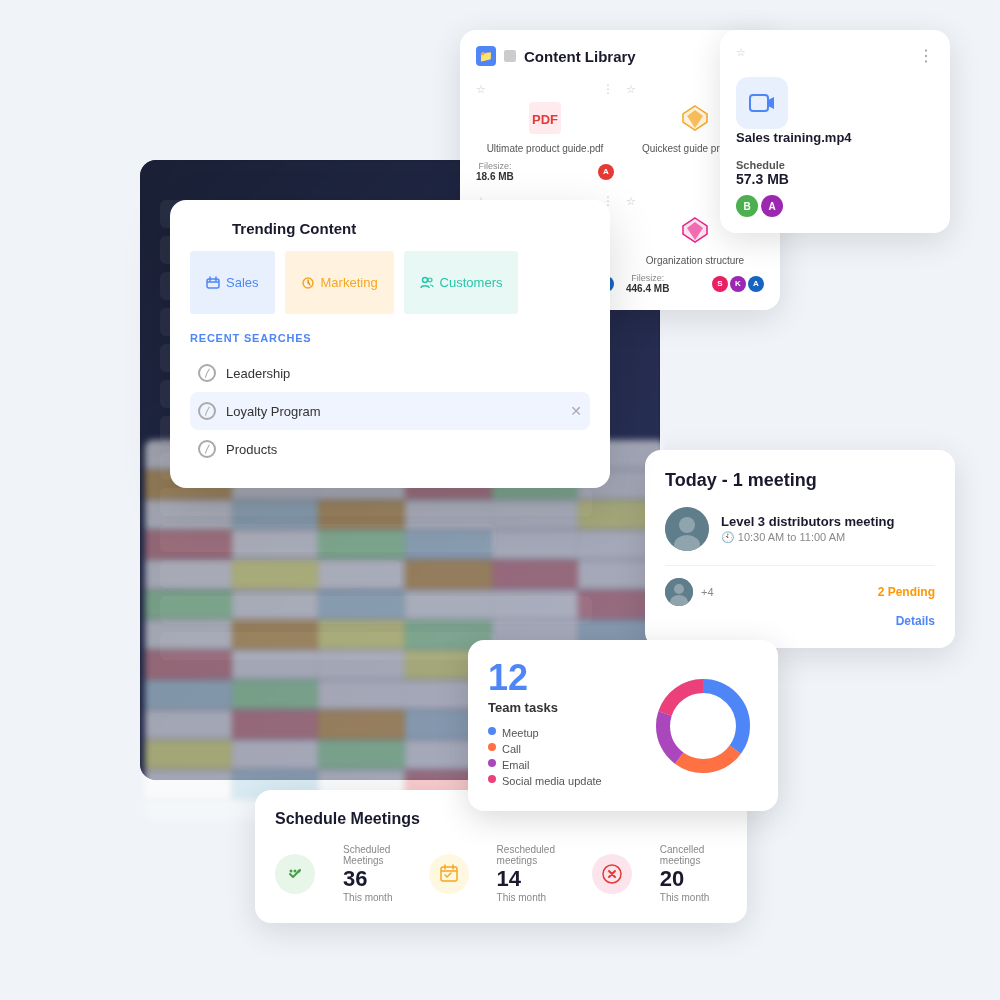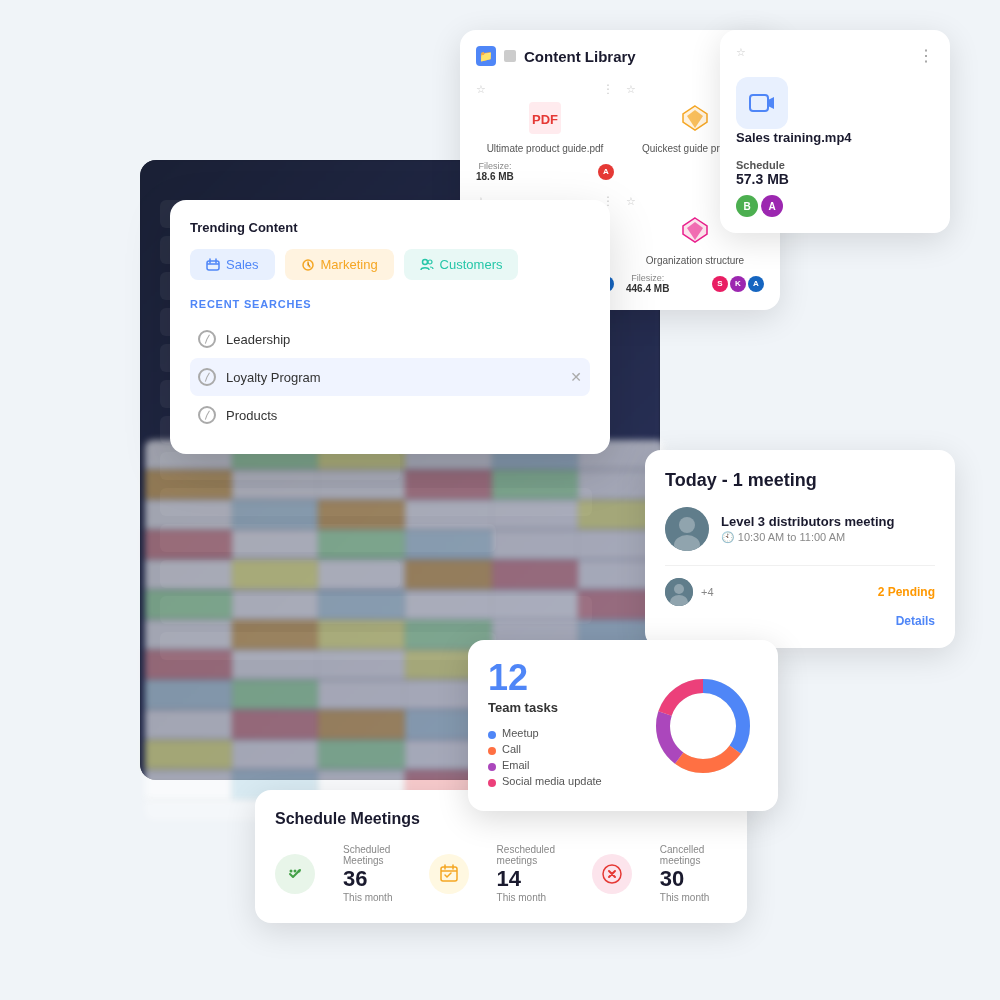--- a/index.html
+++ b/index.html
@@ -188,36 +188,37 @@
       left: 170px;
       top: 200px;
       width: 440px;
       background: #fff;
       border-radius: 16px;
       box-shadow: 0 16px 48px rgba(0,0,0,0.15);
       z-index: 10;
       padding: 20px;
     }
     .sc-title {
-      font-size: 13px;
+      font-size: 15px;
       font-weight: 600;
       color: #1a1a2e;
       margin-bottom: 14px;
+      margin-left: 42px;
     }
     .sc-tags {
       display: flex;
       gap: 10px;
       margin-bottom: 18px;
     }
     .sc-tag {
       display: flex;
       align-items: center;
       gap: 6px;
-      padding: 8px 16px;
-      border-radius: 8px;
+      padding: 24px 16px;
+      border-radius: 3px;
       font-size: 13px;
       font-weight: 500;
       cursor: pointer;
     }
     .sc-tag.sales { background: #e8f0fe; color: #4f86f7; }
     .sc-tag.marketing { background: #fff3e0; color: #f5a623; }
     .sc-tag.customers { background: #e8f8f5; color: #26c6a8; }
     .sc-section-label {
       font-size: 11px;
       font-weight: 700;
@@ -405,21 +406,21 @@
       margin-bottom: 4px;
     }
     .tt-label {
       font-size: 13px;
       font-weight: 600;
       color: #333;
       margin-bottom: 12px;
     }
     .tt-legend-item {
       display: flex;
-      align-items: flex-end;
+      align-items: flex-start;
       gap: 6px;
       font-size: 11px;
       color: #555;
       margin-bottom: 4px;
     }
     .tt-dot {
       width: 8px;
       height: 8px;
       border-radius: 50%;
       flex-shrink: 0;
@@ -923,18 +924,18 @@
     </div>
     <div class="sm-item">
       <div class="sm-icon red">
         <svg width="24" height="24" viewBox="0 0 24 24" fill="none">
           <circle cx="12" cy="12" r="9" fill="#fce4ec" stroke="#e53935" stroke-width="1.5"></circle>
           <path d="M9 9l6 6M15 9l-6 6" stroke="#e53935" stroke-width="2" stroke-linecap="round"></path>
         </svg>
       </div>
       <div>
         <div class="sm-stat-label">Cancelled meetings</div>
-        <div class="sm-stat-num">30</div>
+        <div class="sm-stat-num">20</div>
         <div class="sm-stat-sub">This month</div>
       </div>
     </div>
   </div>
 </div>
 
 </body></html>

